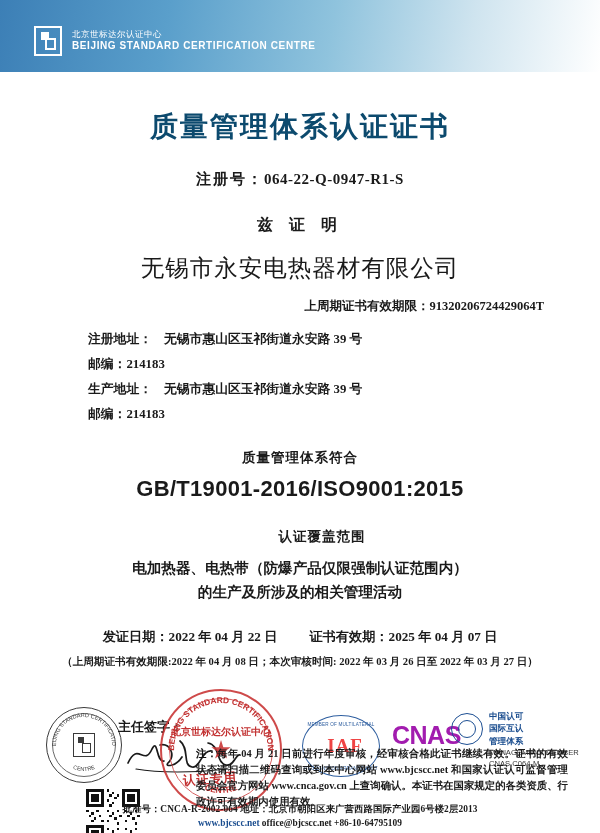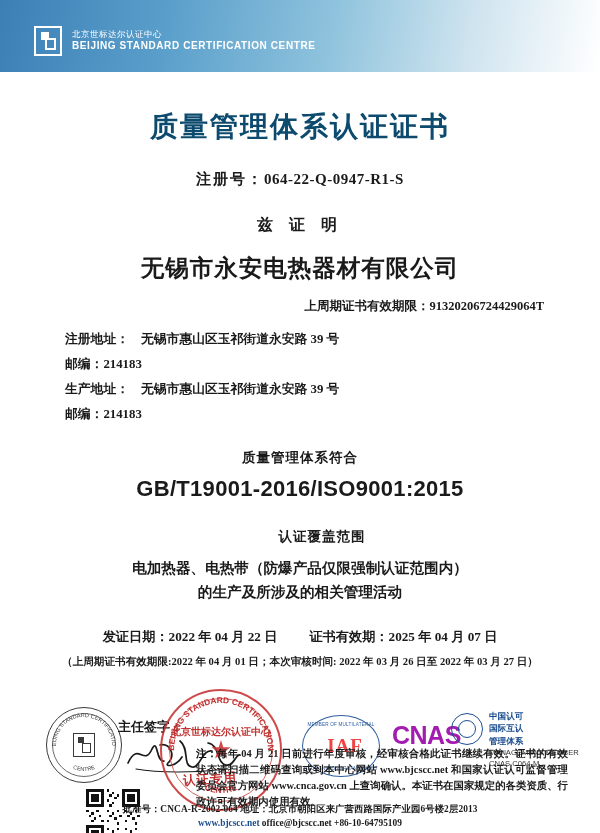--- a/index.html
+++ b/index.html
@@ -98,36 +98,36 @@
     margin-top: 26px;
     font-size: 16px;
     letter-spacing: 6px;
     font-weight: bold;
   }
 
   .company {
     text-align: center;
     margin-top: 16px;
     font-size: 23.5px;
-    font-weight: bold;
+    font-weight: normal;
     letter-spacing: 1px;
   }
 
   .credit-row {
     text-align: right;
     margin-top: 14px;
     padding-right: 56px;
     font-size: 12.5px;
     font-weight: bold;
   }
 
   
   .addr-block {
     margin-top: 12px;
-    padding-left: 65px;
+    padding-left: 88px;
     font-size: 12.8px;
     line-height: 1.95;
     font-weight: bold;
   }
   .addr-line { white-space: nowrap; }
   .addr-line .lbl { display: inline-block; }
   .addr-line .val { margin-left: 12px; }
 
   
   .std-caption {
@@ -478,21 +478,21 @@
 </div>
 
 <div class="dates-row">
   <div>
     <span>发证日期：</span><span>2022 年 04 月 22 日</span>
   </div>
   <div>
     <span>证书有效期：</span><span>2025 年 04 月 07 日</span>
   </div>
 </div>
-<div class="dates-note">（上周期证书有效期限:2022 年 04 月 01 日；本次审核时间: 2022 年 03 月 26 日至 2022 年 03 月 27 日）</div>
+<div class="dates-note">（上周期证书有效期限:2022 年 04 月 08 日；本次审核时间: 2022 年 03 月 26 日至 2022 年 03 月 27 日）</div>
 
 <div class="seal-zone">
 
   <div class="seal-left">
     <div class="seal-core"></div>
   </div>
   <svg class="seal-left-text" viewBox="0 0 76 76">
     <defs>
       <path id="ringTop" d="M 10,38 A 28,28 0 0 1 66,38"></path>
       <path id="ringBot" d="M 12,38 A 26,26 0 0 0 64,38"></path>

